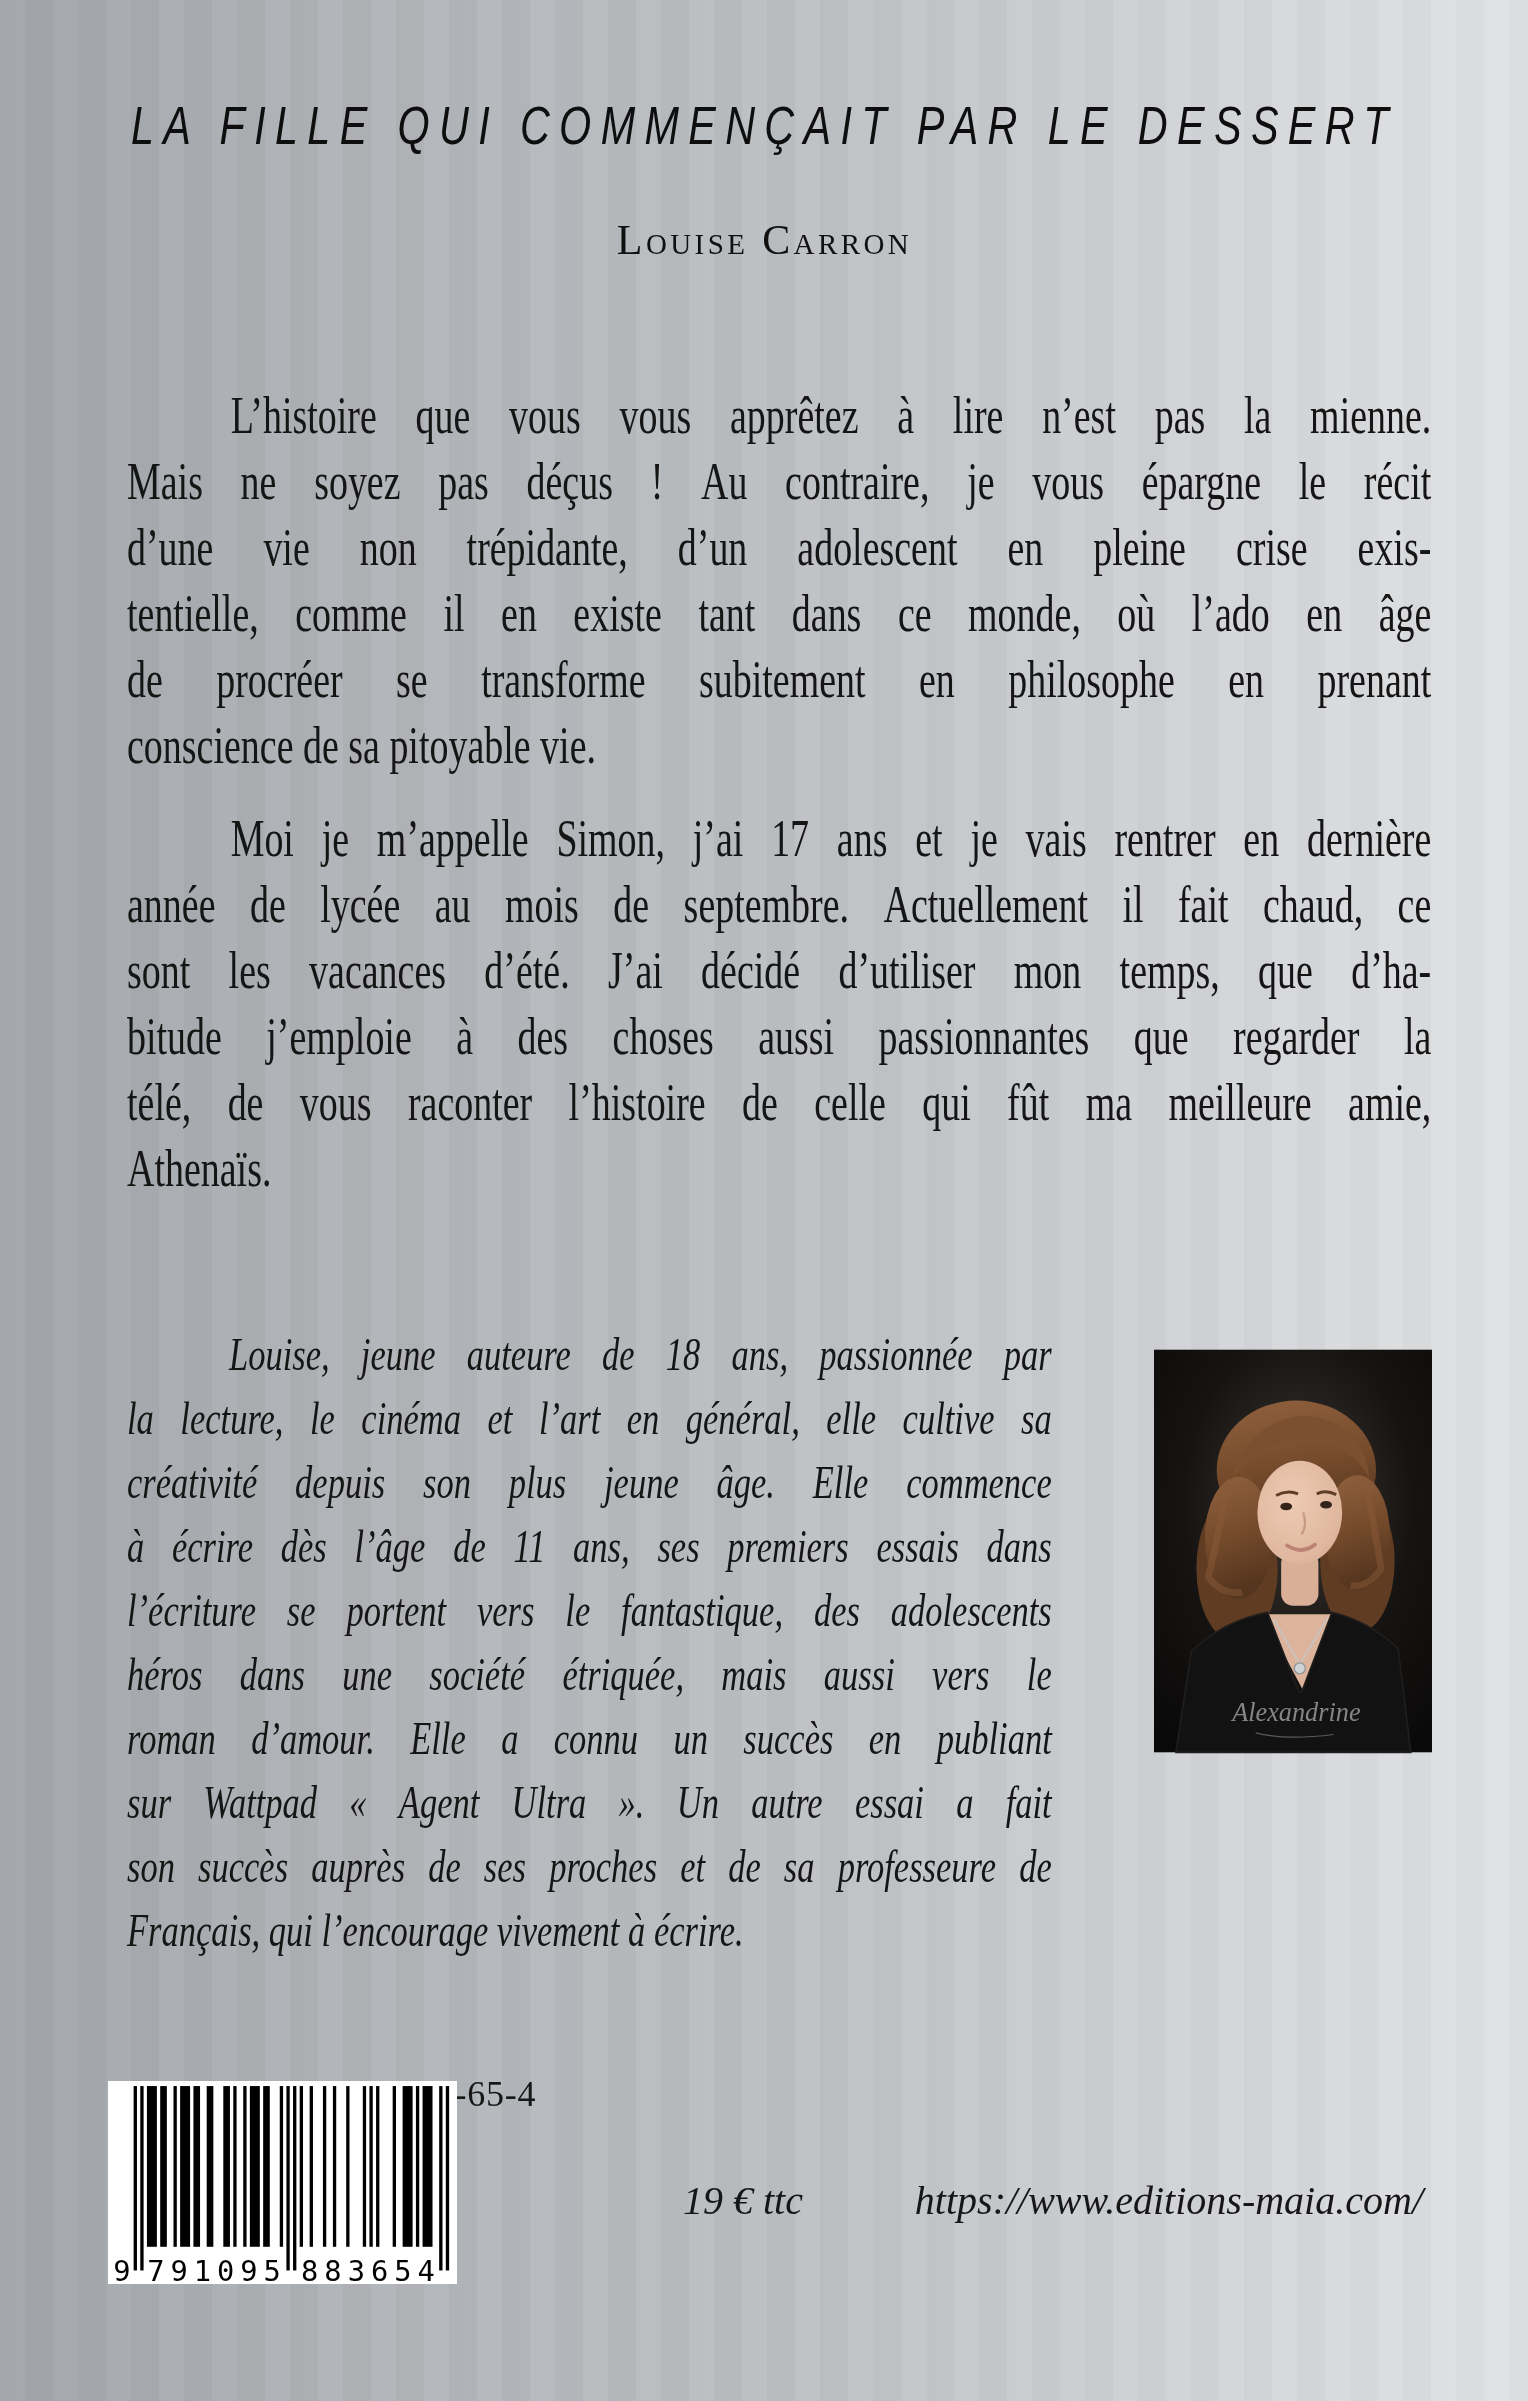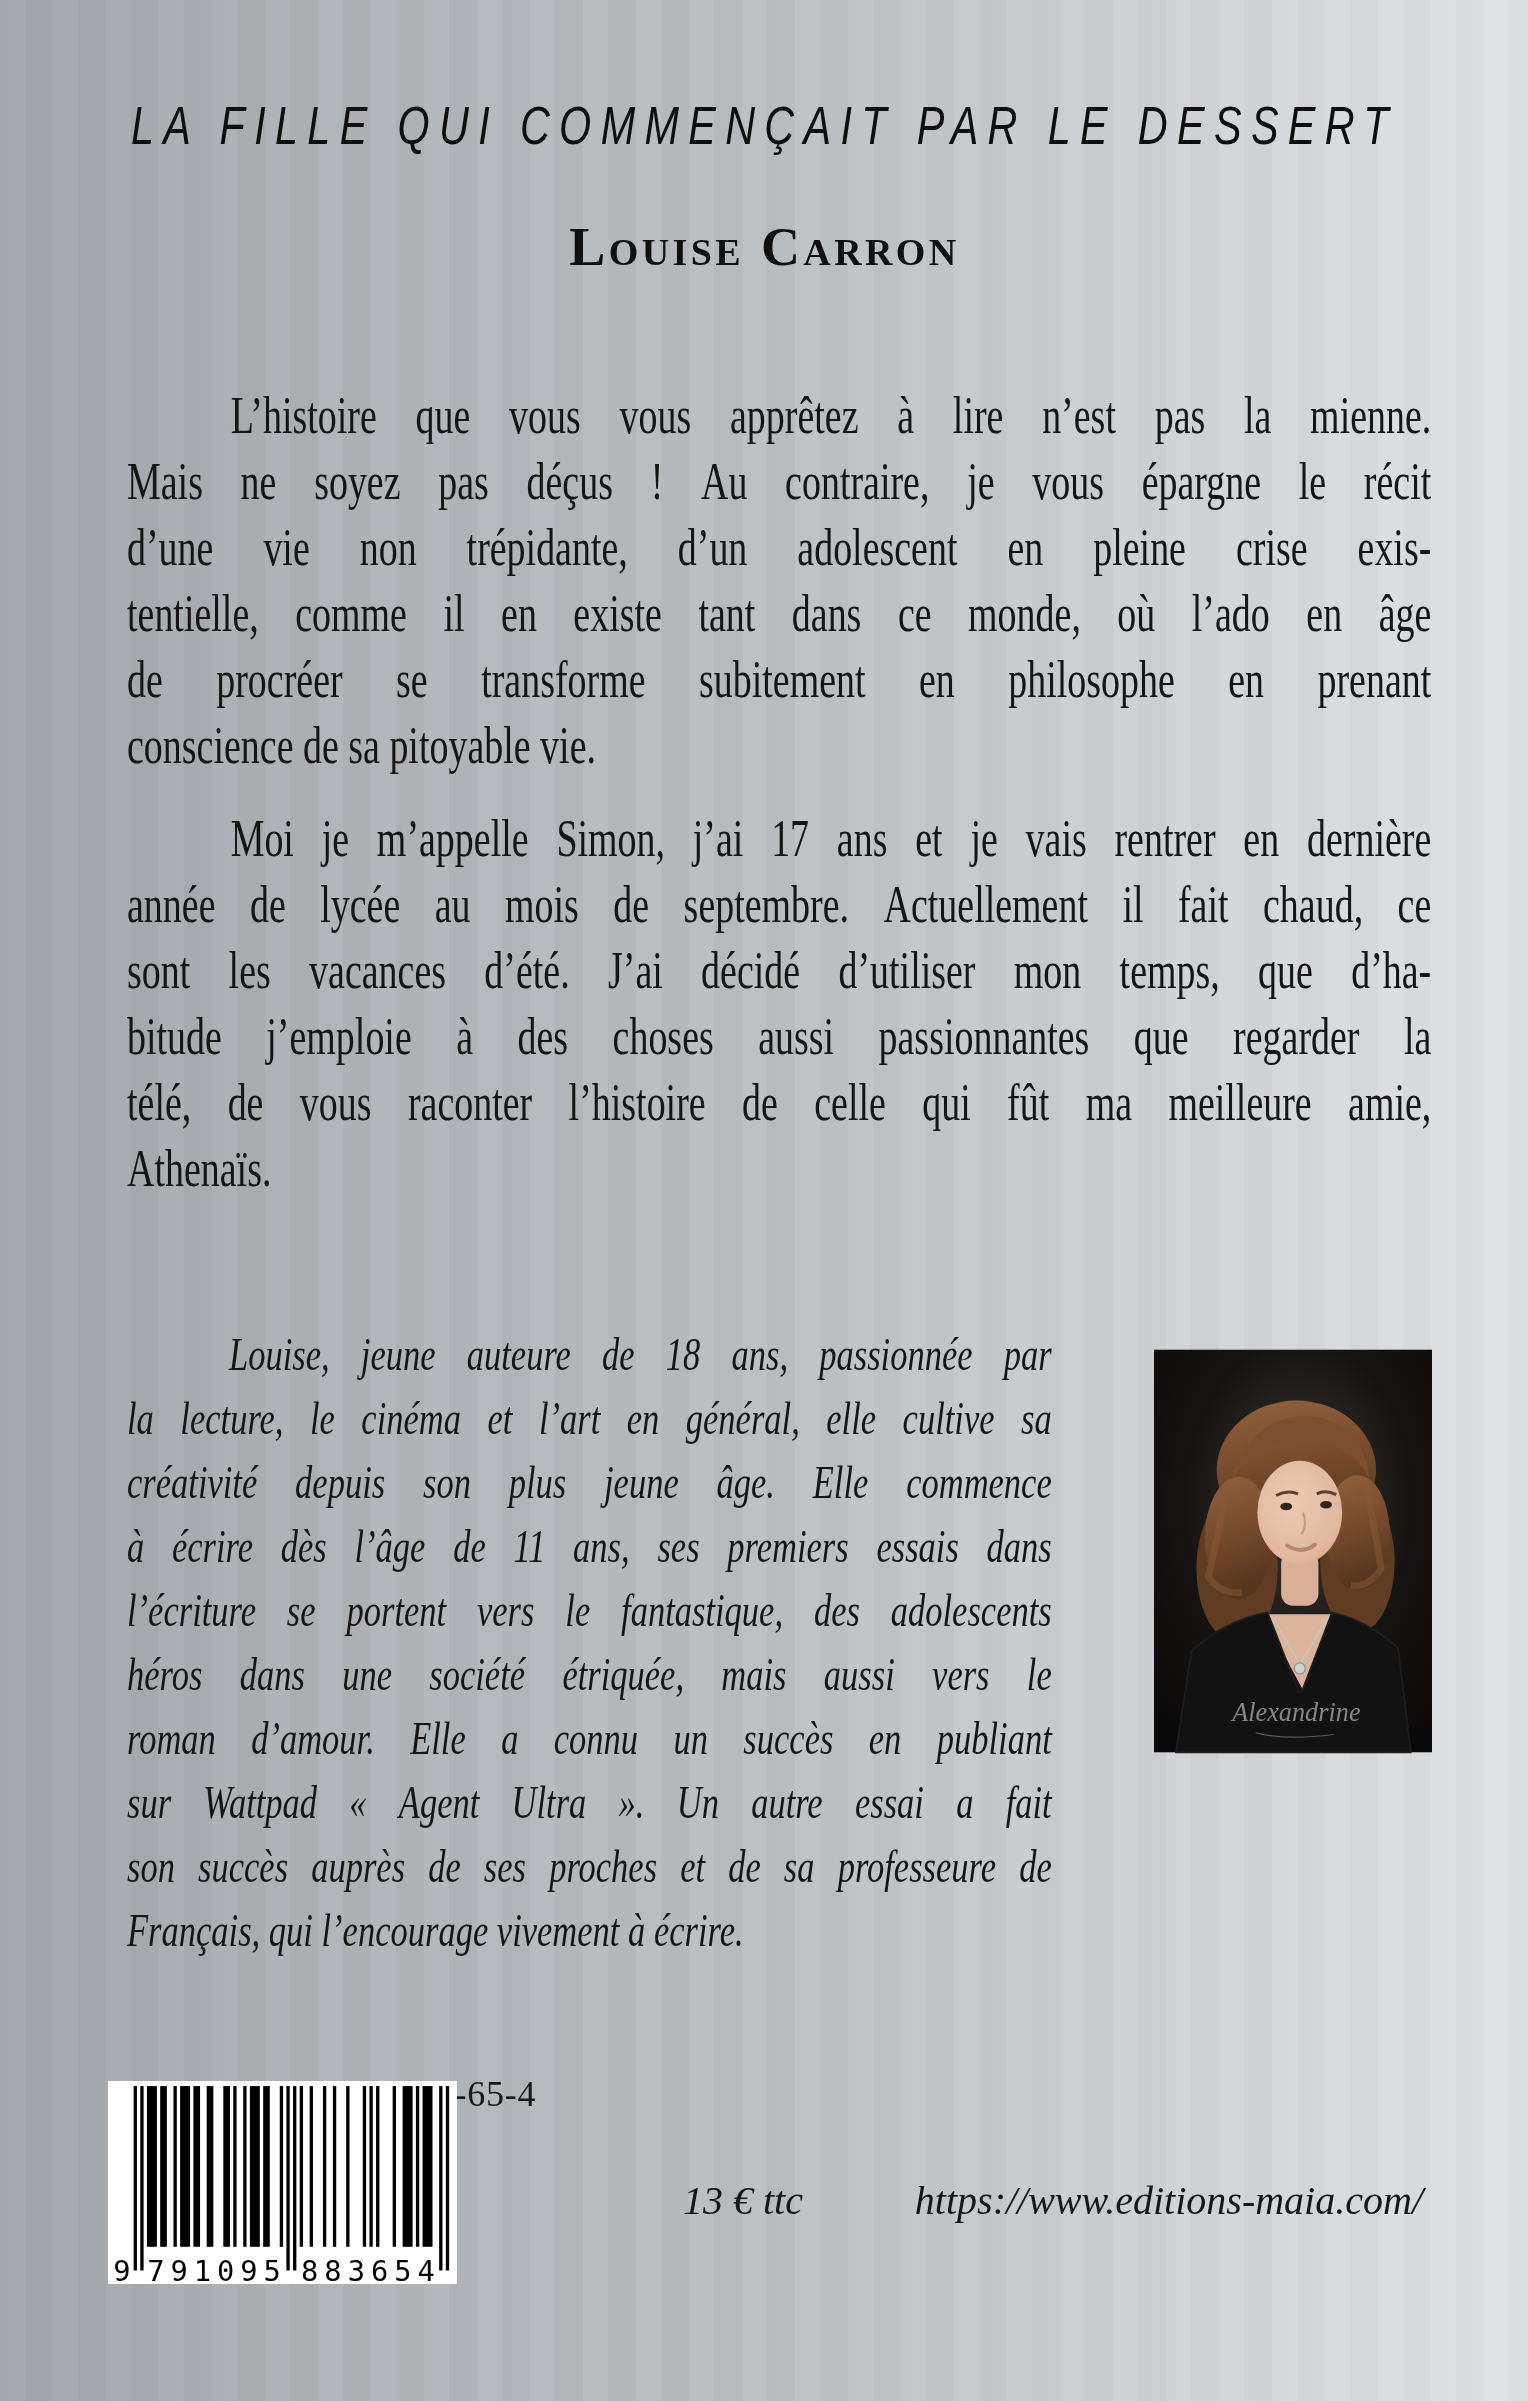--- a/index.html
+++ b/index.html
@@ -14,22 +14,22 @@
 
   
   .title-wrap{left:0;top:95px;width:1960px;transform:scaleX(0.78);transform-origin:0 0;text-align:center;}
   .book-title{
     font-family:"Liberation Sans",sans-serif;font-style:italic;font-weight:400;
     font-size:53px;letter-spacing:12px;color:#0e0e0e;white-space:nowrap;
   }
   
   .author-name{
     left:0;top:216px;width:1529px;text-align:center;
-    font-variant-caps:small-caps;font-variant:small-caps;font-weight:700;
-    font-size:54px;letter-spacing:3.4px;color:#101010;
+    font-variant-caps:small-caps;font-variant:small-caps;font-weight:400;
+    font-size:42px;letter-spacing:3.4px;color:#101010;
   }
 
   
   .textcol{left:127px;transform-origin:0 0;}
   .p-col{top:383px;width:1787px;transform:scaleX(0.7299);font-size:52px;}
   .p-col .para + .para{margin-top:27px;}
   .p-col .tline{line-height:66px;}
   .bio-col{top:1323px;width:1233px;transform:scaleX(0.75);font-size:46px;font-style:italic;}
   .bio-col .tline{line-height:64px;}
   .tline{display:flex;justify-content:space-between;white-space:pre;}
@@ -188,15 +188,15 @@
       <rect x="363.74" y="6" width="3.93" height="190" fill="#000"></rect>
       <rect x="371.59" y="6" width="11.78" height="190" fill="#000"></rect>
       <rect x="391.22" y="6" width="3.93" height="218" fill="#000"></rect>
       <rect x="399.07" y="6" width="3.93" height="218" fill="#000"></rect>
       <text x="6" y="236" font-family="&quot;DejaVu Sans Mono&quot;, monospace" font-size="34" fill="#000">9</text>
       <text x="46" y="236" font-family="&quot;DejaVu Sans Mono&quot;, monospace" font-size="34" fill="#000" textLength="158" lengthAdjust="spacing">791095</text>
       <text x="228" y="236" font-family="&quot;DejaVu Sans Mono&quot;, monospace" font-size="34" fill="#000" textLength="158" lengthAdjust="spacing">883654</text>
     </svg>
 </div>
 
-<div class="abs price">13 € ttc</div>
+<div class="abs price">19 € ttc</div>
 <div class="abs publisher-url">https://www.editions-maia.com/</div>
 
 
 </body></html>

